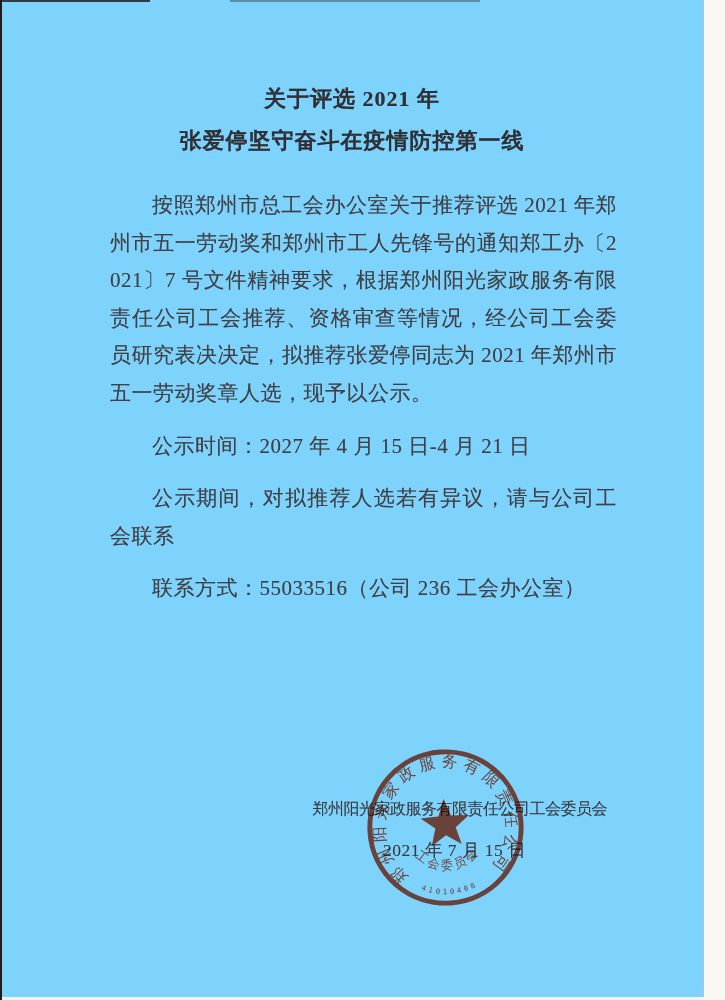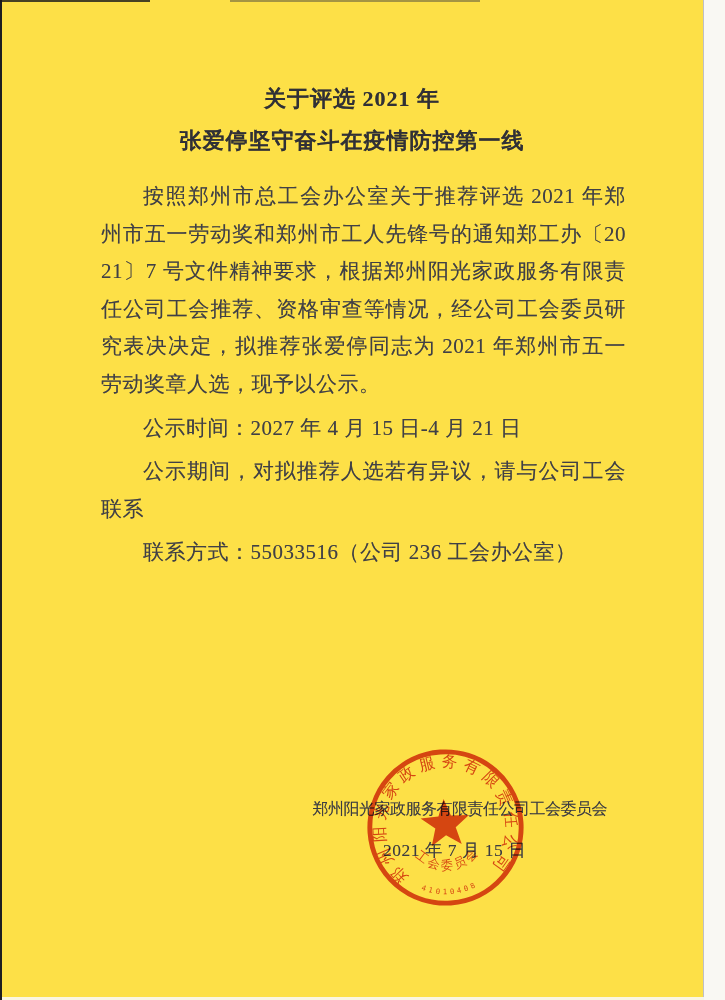--- a/index.html
+++ b/index.html
@@ -1,37 +1,37 @@
 <!DOCTYPE html>
 <html><head>
 <meta charset="utf-8">
 <style>
   html,body{margin:0;padding:0;}
   body{background:#e8e7ee;}
   .stage{
     position:relative;width:725px;height:1000px;overflow:hidden;
-    background:#fde047;
+    background:#7dd3fc;
     font-family:"Liberation Serif","DejaVu Serif",serif;
     color:#404046;
   }
   
   .edge-left{position:absolute;left:0;top:0;width:2px;height:1000px;background:#1d1d20;}
   .edge-top-left{position:absolute;left:0;top:0;width:150px;height:2px;background:rgba(25,25,28,.8);}
   .edge-top-mid{position:absolute;left:230px;top:0;width:250px;height:2px;background:rgba(55,55,62,.45);}
   .right-strip{position:absolute;right:0;top:0;width:21px;height:1000px;background:#f9f8f3;border-left:1px solid #bfbfc5;}
   .bottom-strip{position:absolute;left:2px;bottom:0;height:3px;width:702px;background:rgba(249,248,243,.9);}
 
   .title{position:absolute;left:0;top:78px;width:704px;text-align:center;
     font-size:22px;font-weight:bold;line-height:42px;color:#303036;letter-spacing:1px;
     text-shadow:0 0 .5px rgba(48,48,56,.55);}
   .body-text{position:absolute;left:95px;top:172px;width:537px;
     font-size:21px;line-height:37.6px;letter-spacing:.5px;
     text-align:justify;text-justify:inter-ideograph;word-break:break-all;
     text-shadow:0 0 .5px rgba(64,64,72,.45);}
-  .body-text p{margin:6px;text-indent:2em;}
+  .body-text p{margin:15px;text-indent:2em;}
 
   .sig-org{position:absolute;top:799px;right:118px;white-space:nowrap;
     font-size:16px;letter-spacing:-0.5px;color:#3c3c42;
     text-shadow:0 0 .5px rgba(64,64,72,.4);}
   .sig-date{position:absolute;top:838px;left:383px;white-space:nowrap;
     font-size:17.5px;letter-spacing:.5px;color:#3c3c42;
     text-shadow:0 0 .5px rgba(64,64,72,.4);}
 
   .seal{position:absolute;left:362px;top:744px;width:167px;height:167px;
     mix-blend-mode:multiply;opacity:.88;transform:rotate(-4deg);}

